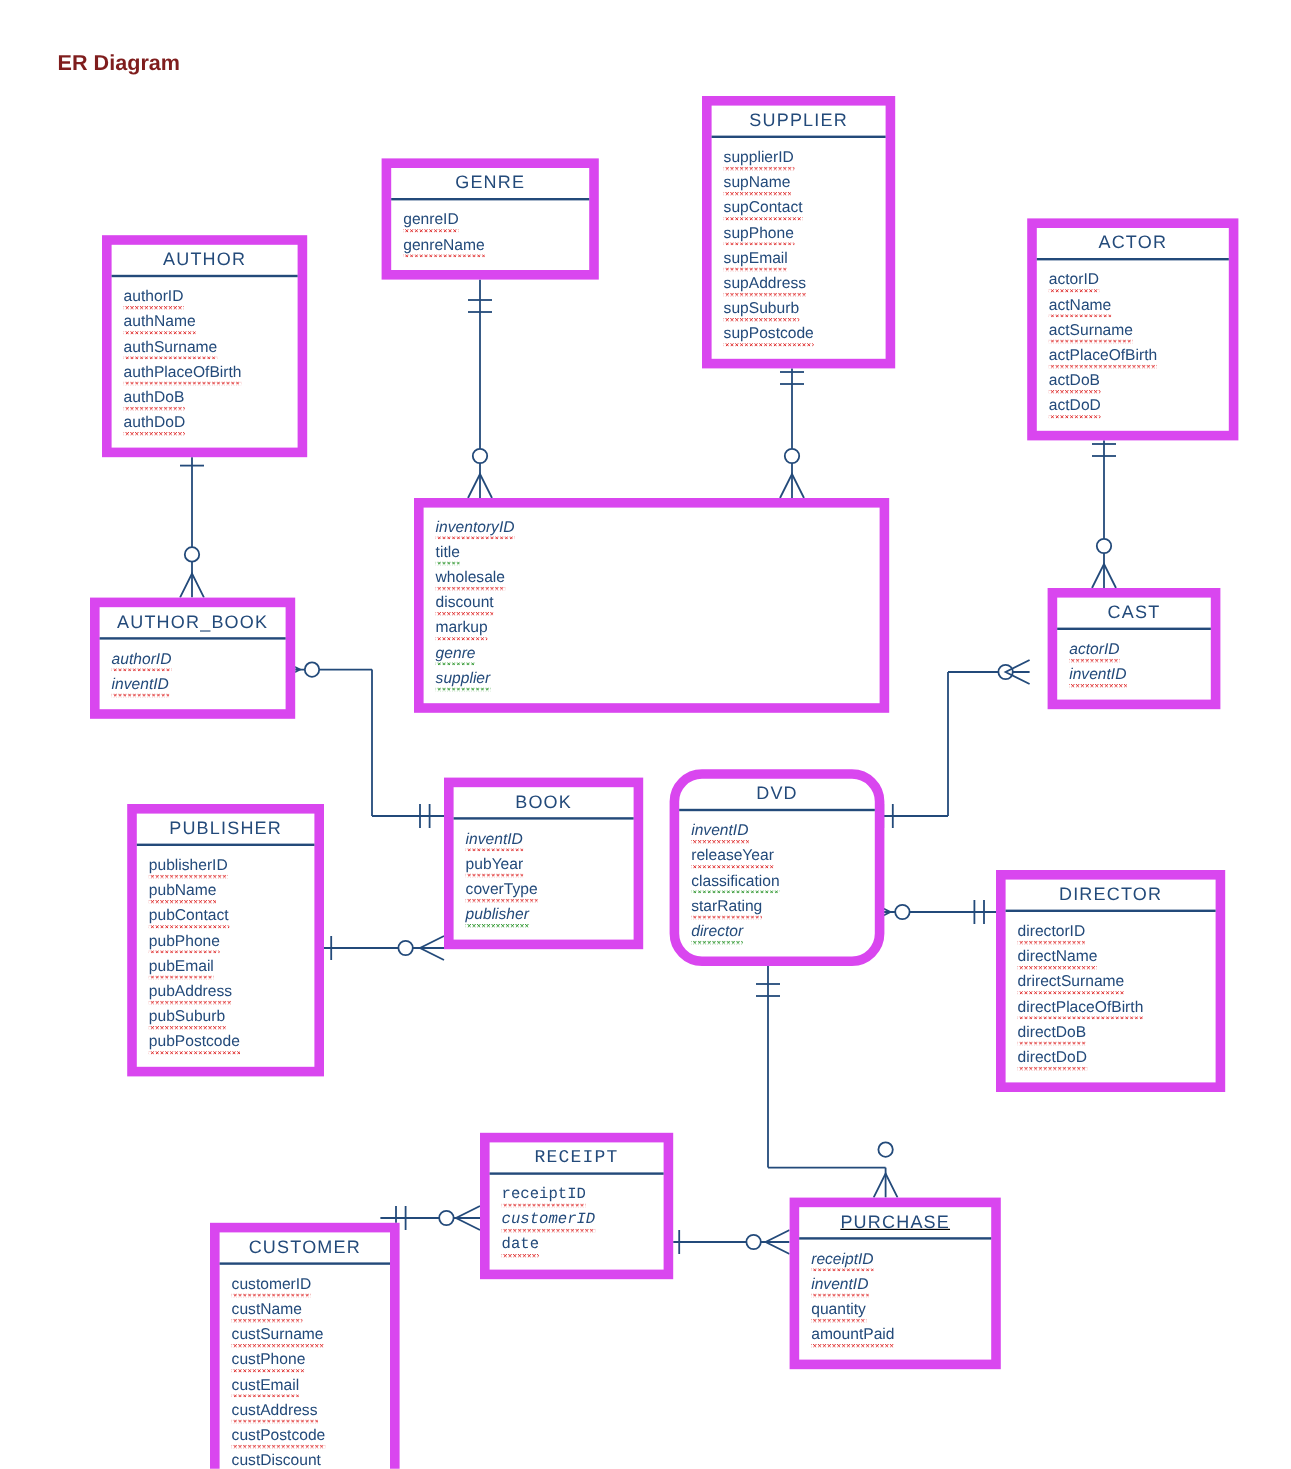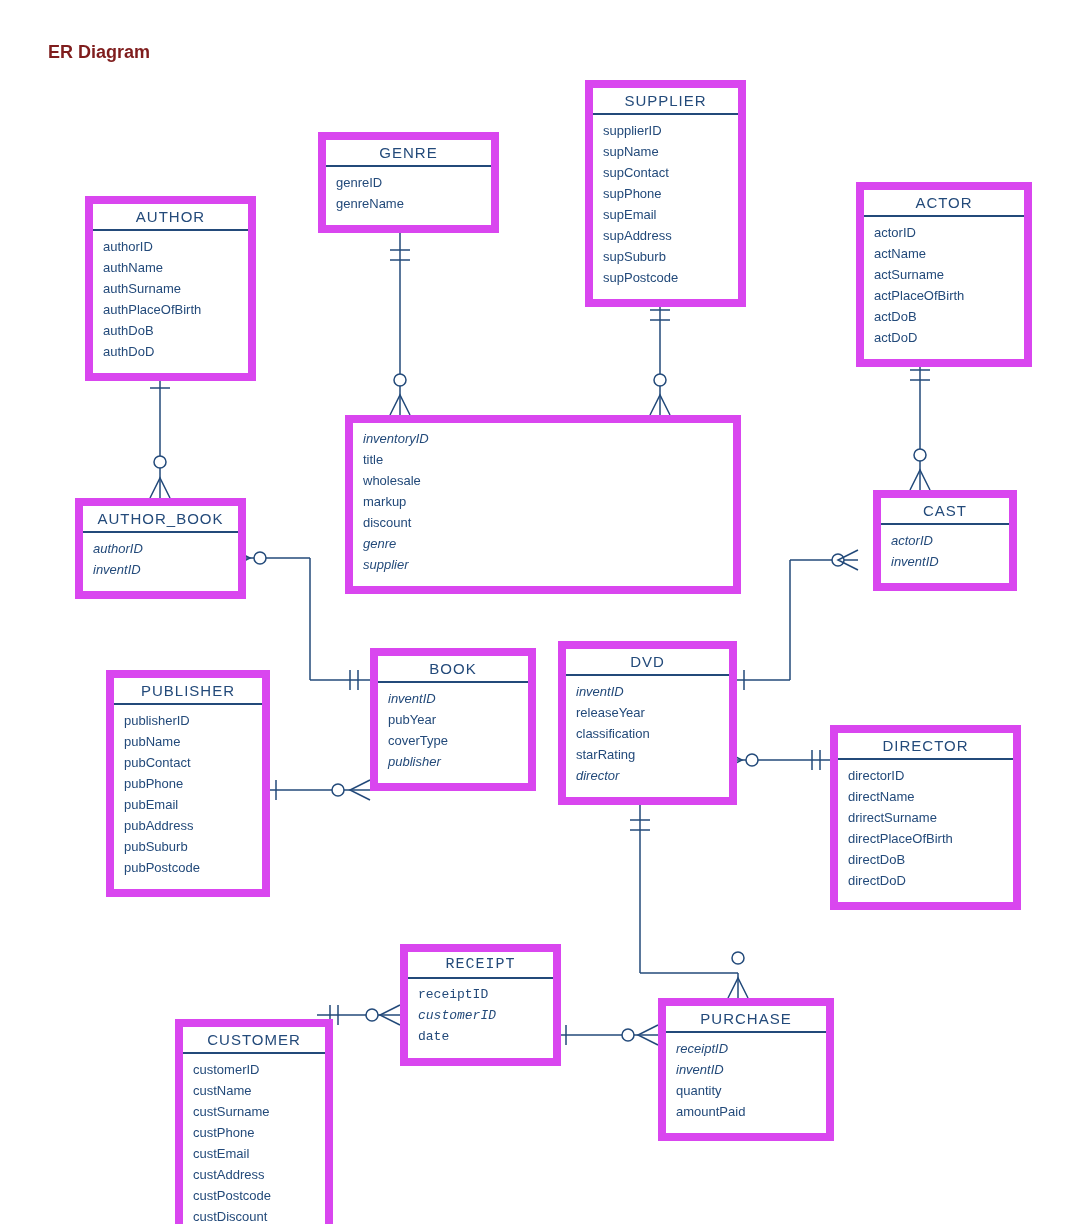--- a/index.html
+++ b/index.html
@@ -168,36 +168,36 @@
     <div class="body">
         <span class="row"><span class="attr fk">actorID</span></span>
         <span class="row"><span class="attr fk">inventID</span></span>
       </div>
   </div>
   <div class="entity" style="left:345px;top:415px;width:380px;">
     <div class="body">
         <span class="row"><span class="attr fk">inventoryID</span></span>
         <span class="row"><span class="attr green">title</span></span>
         <span class="row"><span class="attr">wholesale</span></span>
+        <span class="row"><span class="attr">discount</span></span>
         <span class="row"><span class="attr">markup</span></span>
-        <span class="row"><span class="attr">discount</span></span>
         <span class="row"><span class="attr fk green">genre</span></span>
         <span class="row"><span class="attr fk green">supplier</span></span>
       </div>
   </div>
   <div class="entity" style="left:370px;top:648px;width:150px;">
     <div class="hdr">BOOK</div>
     <div class="body">
         <span class="row"><span class="attr fk">inventID</span></span>
         <span class="row"><span class="attr">pubYear</span></span>
         <span class="row"><span class="attr">coverType</span></span>
         <span class="row"><span class="attr fk green">publisher</span></span>
       </div>
   </div>
-  <div class="entity" style="left:558px;top:641px;width:163px;">
+  <div class="entity" style="left:558px;top:641px;width:163px;border-radius:27px;">
     <div class="hdr">DVD</div>
     <div class="body">
         <span class="row"><span class="attr fk">inventID</span></span>
         <span class="row"><span class="attr">releaseYear</span></span>
         <span class="row"><span class="attr green">classification</span></span>
         <span class="row"><span class="attr">starRating</span></span>
         <span class="row"><span class="attr fk green">director</span></span>
       </div>
   </div>
   <div class="entity" style="left:106px;top:670px;width:148px;">
@@ -238,21 +238,21 @@
       </div>
   </div>
   <div class="entity" style="left:400px;top:944px;width:145px;font-family:Liberation Mono, monospace;">
     <div class="hdr">RECEIPT</div>
     <div class="body">
         <span class="row"><span class="attr">receiptID</span></span>
         <span class="row"><span class="attr fk">customerID</span></span>
         <span class="row"><span class="attr">date</span></span>
       </div>
   </div>
-  <div class="entity" style="left:658px;top:998px;width:160px;">
+  <div class="entity" style="left:658px;top:998px;width:160px;text-decoration:underline;">
     <div class="hdr">PURCHASE</div>
     <div class="body">
         <span class="row"><span class="attr fk">receiptID</span></span>
         <span class="row"><span class="attr fk">inventID</span></span>
         <span class="row"><span class="attr">quantity</span></span>
         <span class="row"><span class="attr">amountPaid</span></span>
       </div>
   </div>
 </div>
 

